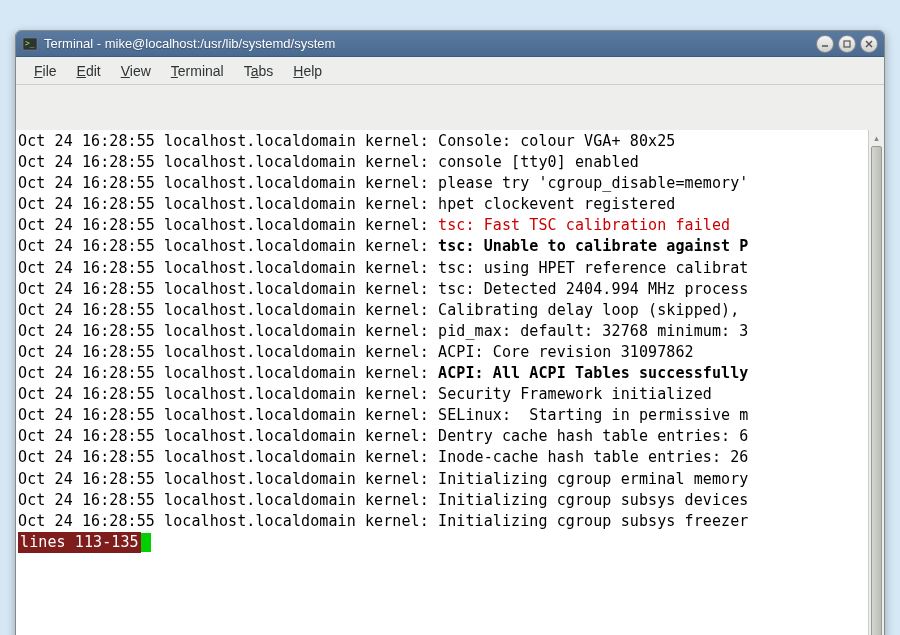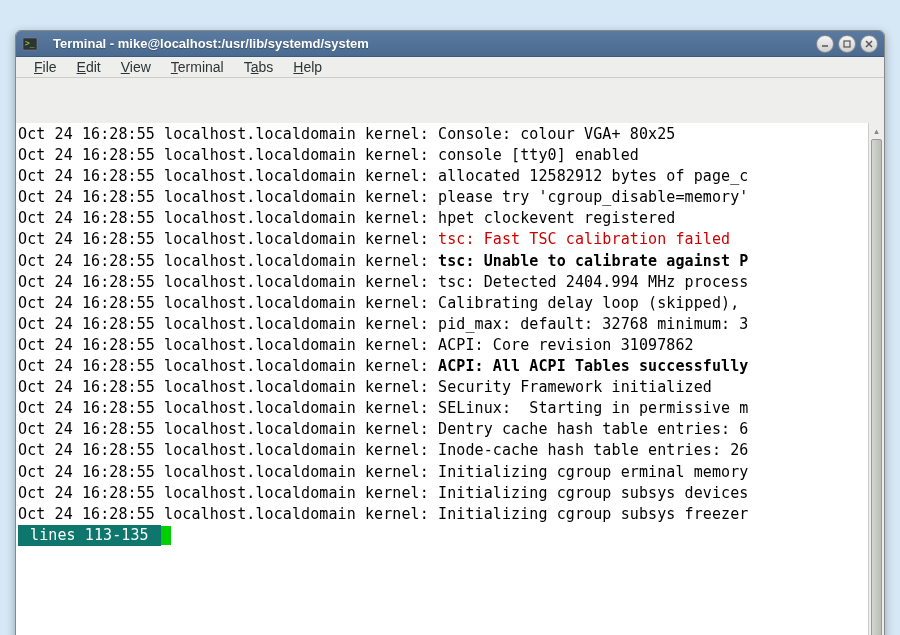--- a/index.html
+++ b/index.html
@@ -33,25 +33,24 @@
       height: 16px;
       margin-right: 6px;
       display: flex;
       align-items: center;
       justify-content: center;
     }
     .titlebar-icon svg { display: block; }
     .titlebar-title {
       flex: 1;
       font-size: 13px;
-      font-weight: bold;
+      font-weight: normal;
       white-space: nowrap;
       overflow: hidden;
       text-shadow: 0 1px 1px rgba(0,0,0,0.3);
-      margin-left: 9px;
     }
     .titlebar-controls {
       display: flex;
       gap: 4px;
     }
     .titlebar-btn {
       width: 18px;
       height: 18px;
       border-radius: 50%;
       background: linear-gradient(to bottom, #f5f5f5, #d0d0d0);
@@ -63,21 +62,21 @@
       font-size: 10px;
       color: #555;
       font-weight: bold;
       line-height: 1;
     }
     .menubar {
       background: #eeeeec;
       display: flex;
       padding: 2px 8px;
       border-bottom: 1px solid #ccc;
-      height: 21px;
+      height: 28px;
       align-items: center;
     }
     .menu-item {
       padding: 3px 10px;
       font-size: 14px;
       color: #2e3436;
       cursor: pointer;
       border-radius: 3px;
     }
     .menu-item .underline { text-decoration: underline; }
@@ -97,23 +96,23 @@
       padding: 1px 0 0 2px;
       overflow: hidden;
       white-space: nowrap;
       letter-spacing: 0.1px;
     }
     .log-line { white-space: pre; overflow: hidden; }
     .msg-red { color: #cc0000; }
     .msg-bold { font-weight: bold; }
     .status-line {
       display: inline-block;
-      background: #0f766e;
+      background: #7f1d1d;
       color: #fff;
-      padding: 0 12px;
+      padding: 0 2px;
     }
     .status-cursor {
       display: inline-block;
       width: 10px;
       height: 19px;
       background: #00d000;
       vertical-align: bottom;
       margin-bottom: 1px;
     }
     .scrollbar {
@@ -189,25 +188,25 @@
       <div class="menu-item"><span class="underline">V</span>iew</div>
       <div class="menu-item"><span class="underline">T</span>erminal</div>
       <div class="menu-item">T<span class="underline">a</span>bs</div>
       <div class="menu-item"><span class="underline">H</span>elp</div>
     </div>
 
   <div class="terminal-area">
     <div class="terminal-content" id="terminal-content">
         <div class="log-line"><span>Oct 24 16:28:55 localhost.localdomain kernel: </span><span>Console: colour VGA+ 80x25</span></div>
         <div class="log-line"><span>Oct 24 16:28:55 localhost.localdomain kernel: </span><span>console [tty0] enabled</span></div>
-        <div class="log-line"><span>Oct 24 16:28:55 localhost.localdomain kernel: </span><span>allocated 12582912 bytes of page_c</span></div>
         <div class="log-line"><span>Oct 24 16:28:55 localhost.localdomain kernel: </span><span>please try 'cgroup_disable=memory'</span></div>
         <div class="log-line"><span>Oct 24 16:28:55 localhost.localdomain kernel: </span><span>hpet clockevent registered</span></div>
         <div class="log-line"><span>Oct 24 16:28:55 localhost.localdomain kernel: </span><span class="msg-red">tsc: Fast TSC calibration failed</span></div>
         <div class="log-line"><span>Oct 24 16:28:55 localhost.localdomain kernel: </span><span class="msg-bold">tsc: Unable to calibrate against P</span></div>
+        <div class="log-line"><span>Oct 24 16:28:55 localhost.localdomain kernel: </span><span>tsc: using HPET reference calibrat</span></div>
         <div class="log-line"><span>Oct 24 16:28:55 localhost.localdomain kernel: </span><span>tsc: Detected 2404.994 MHz process</span></div>
         <div class="log-line"><span>Oct 24 16:28:55 localhost.localdomain kernel: </span><span>Calibrating delay loop (skipped), </span></div>
         <div class="log-line"><span>Oct 24 16:28:55 localhost.localdomain kernel: </span><span>pid_max: default: 32768 minimum: 3</span></div>
         <div class="log-line"><span>Oct 24 16:28:55 localhost.localdomain kernel: </span><span>ACPI: Core revision 31097862</span></div>
         <div class="log-line"><span>Oct 24 16:28:55 localhost.localdomain kernel: </span><span class="msg-bold">ACPI: All ACPI Tables successfully</span></div>
         <div class="log-line"><span>Oct 24 16:28:55 localhost.localdomain kernel: </span><span>Security Framework initialized</span></div>
         <div class="log-line"><span>Oct 24 16:28:55 localhost.localdomain kernel: </span><span>SELinux:  Starting in permissive m</span></div>
         <div class="log-line"><span>Oct 24 16:28:55 localhost.localdomain kernel: </span><span>Dentry cache hash table entries: 6</span></div>
         <div class="log-line"><span>Oct 24 16:28:55 localhost.localdomain kernel: </span><span>Inode-cache hash table entries: 26</span></div>
         <div class="log-line"><span>Oct 24 16:28:55 localhost.localdomain kernel: </span><span>Initializing cgroup erminal memory</span></div>

